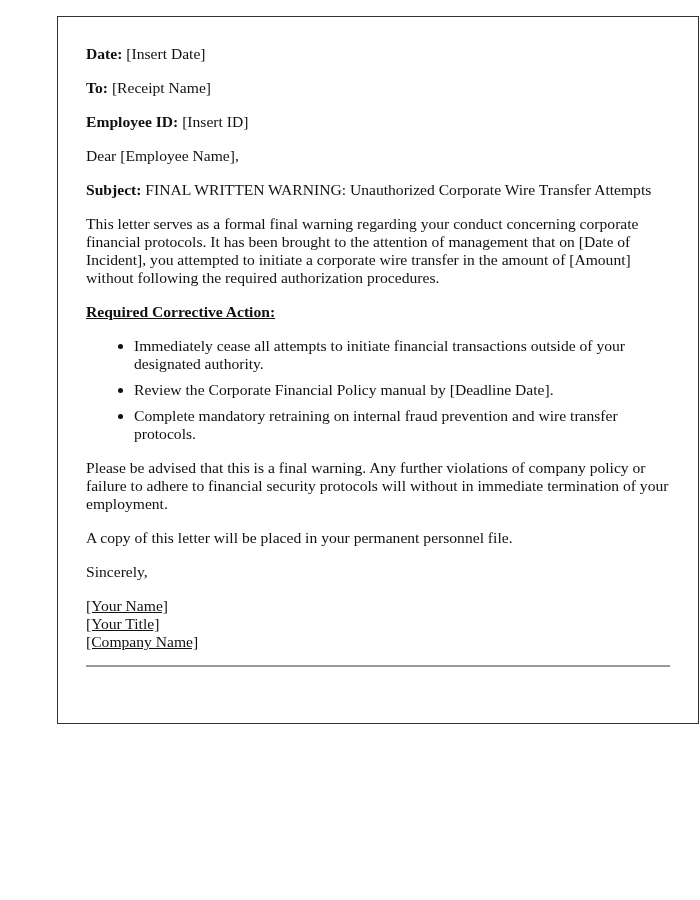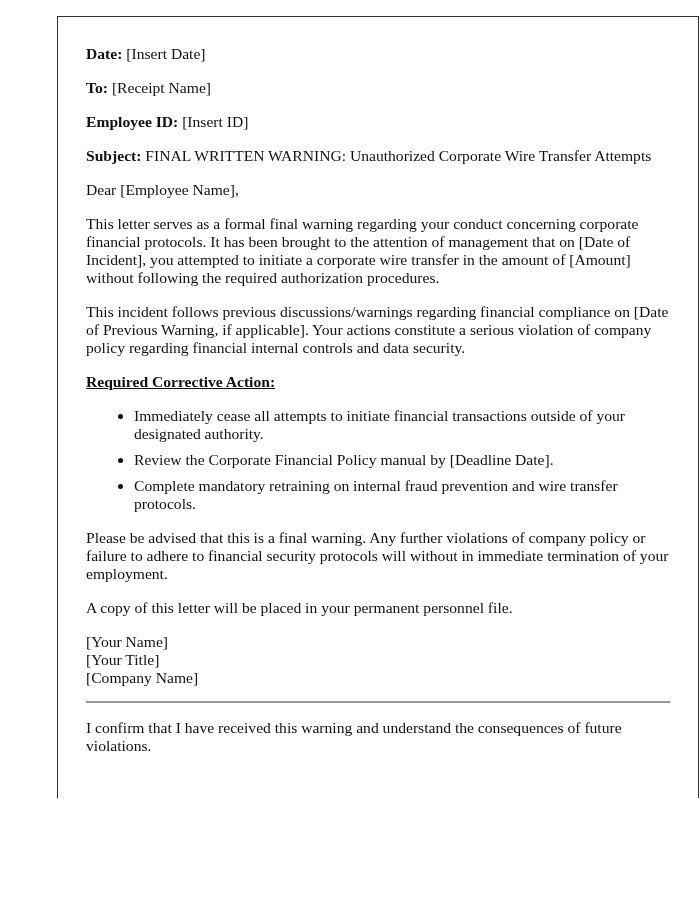--- a/index.html
+++ b/index.html
@@ -44,20 +44,21 @@
   }
   ul.actions {
     margin: 0 0 16px 0;
     padding-left: 40px;
   }
   ul.actions li {
     margin: 8px;
   }
   .signature {
     margin: 0 0 8px 0;
+    text-decoration: underline;
   }
   .signature div {
     line-height: 18px;
   }
   hr.divider {
     border: none;
     border-top: 2px solid #999999;
     margin: 14px 0 16px 0;
   }
 </style>
@@ -75,49 +76,48 @@
     <p>
       <span class="field-label">To:</span>
       <span>[Receipt Name]</span>
     </p>
 
     <p>
       <span class="field-label">Employee ID:</span>
       <span>[Insert ID]</span>
     </p>
 
+    <p>Dear [Employee Name],</p>
+
     <p>
       <span class="field-label">Subject:</span>
       <span>FINAL WRITTEN WARNING: Unauthorized Corporate Wire Transfer Attempts</span>
     </p>
 
-    <p>Dear [Employee Name],</p>
-
     <p>This letter serves as a formal final warning regarding your conduct concerning corporate financial protocols. It has been brought to the attention of management that on [Date of Incident], you attempted to initiate a corporate wire transfer in the amount of [Amount] without following the required authorization procedures.</p>
 
-    <p>This incident follows previous discussions/warnings regarding financial compliance on [Date of Previous Warning, if applicable]. Your actions constitute a serious violation of company policy regarding financial internal controls and data security.</p>
 
     <div class="section-heading">Required Corrective Action:</div>
 
     <ul class="actions">
       <li>Immediately cease all attempts to initiate financial transactions outside of your designated authority.</li>
       <li>Review the Corporate Financial Policy manual by [Deadline Date].</li>
       <li>Complete mandatory retraining on internal fraud prevention and wire transfer protocols.</li>
     </ul>
 
     <p>Please be advised that this is a final warning. Any further violations of company policy or failure to adhere to financial security protocols will without in immediate termination of your employment.</p>
 
     <p>A copy of this letter will be placed in your permanent personnel file.</p>
 
+    <p>Sincerely,</p>
 
     <div class="signature">
       <div>[Your Name]</div>
       <div>[Your Title]</div>
       <div>[Company Name]</div>
     </div>
 
     <hr class="divider">
 
 
-    <p>I confirm that I have received this warning and understand the consequences of future violations.</p>
 
   </div>
 </div>
 
 </body></html>

